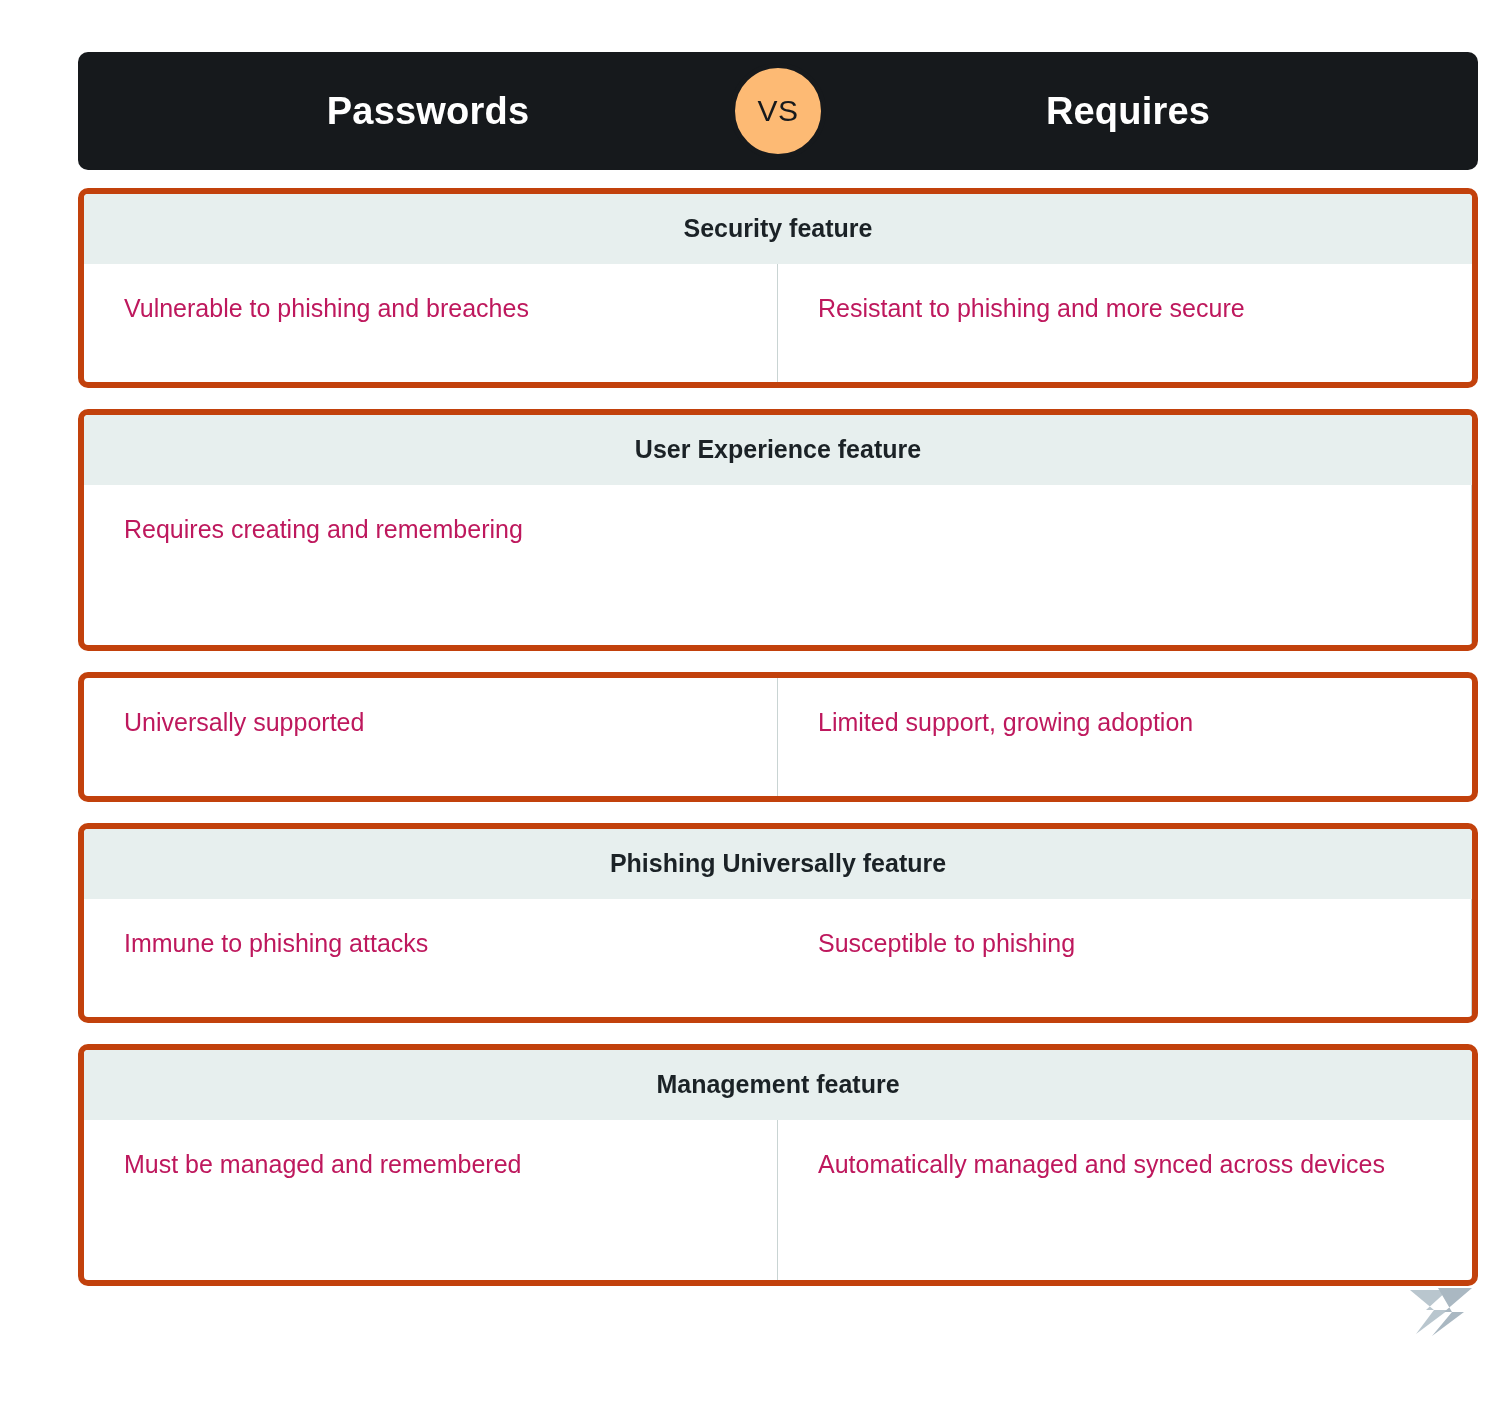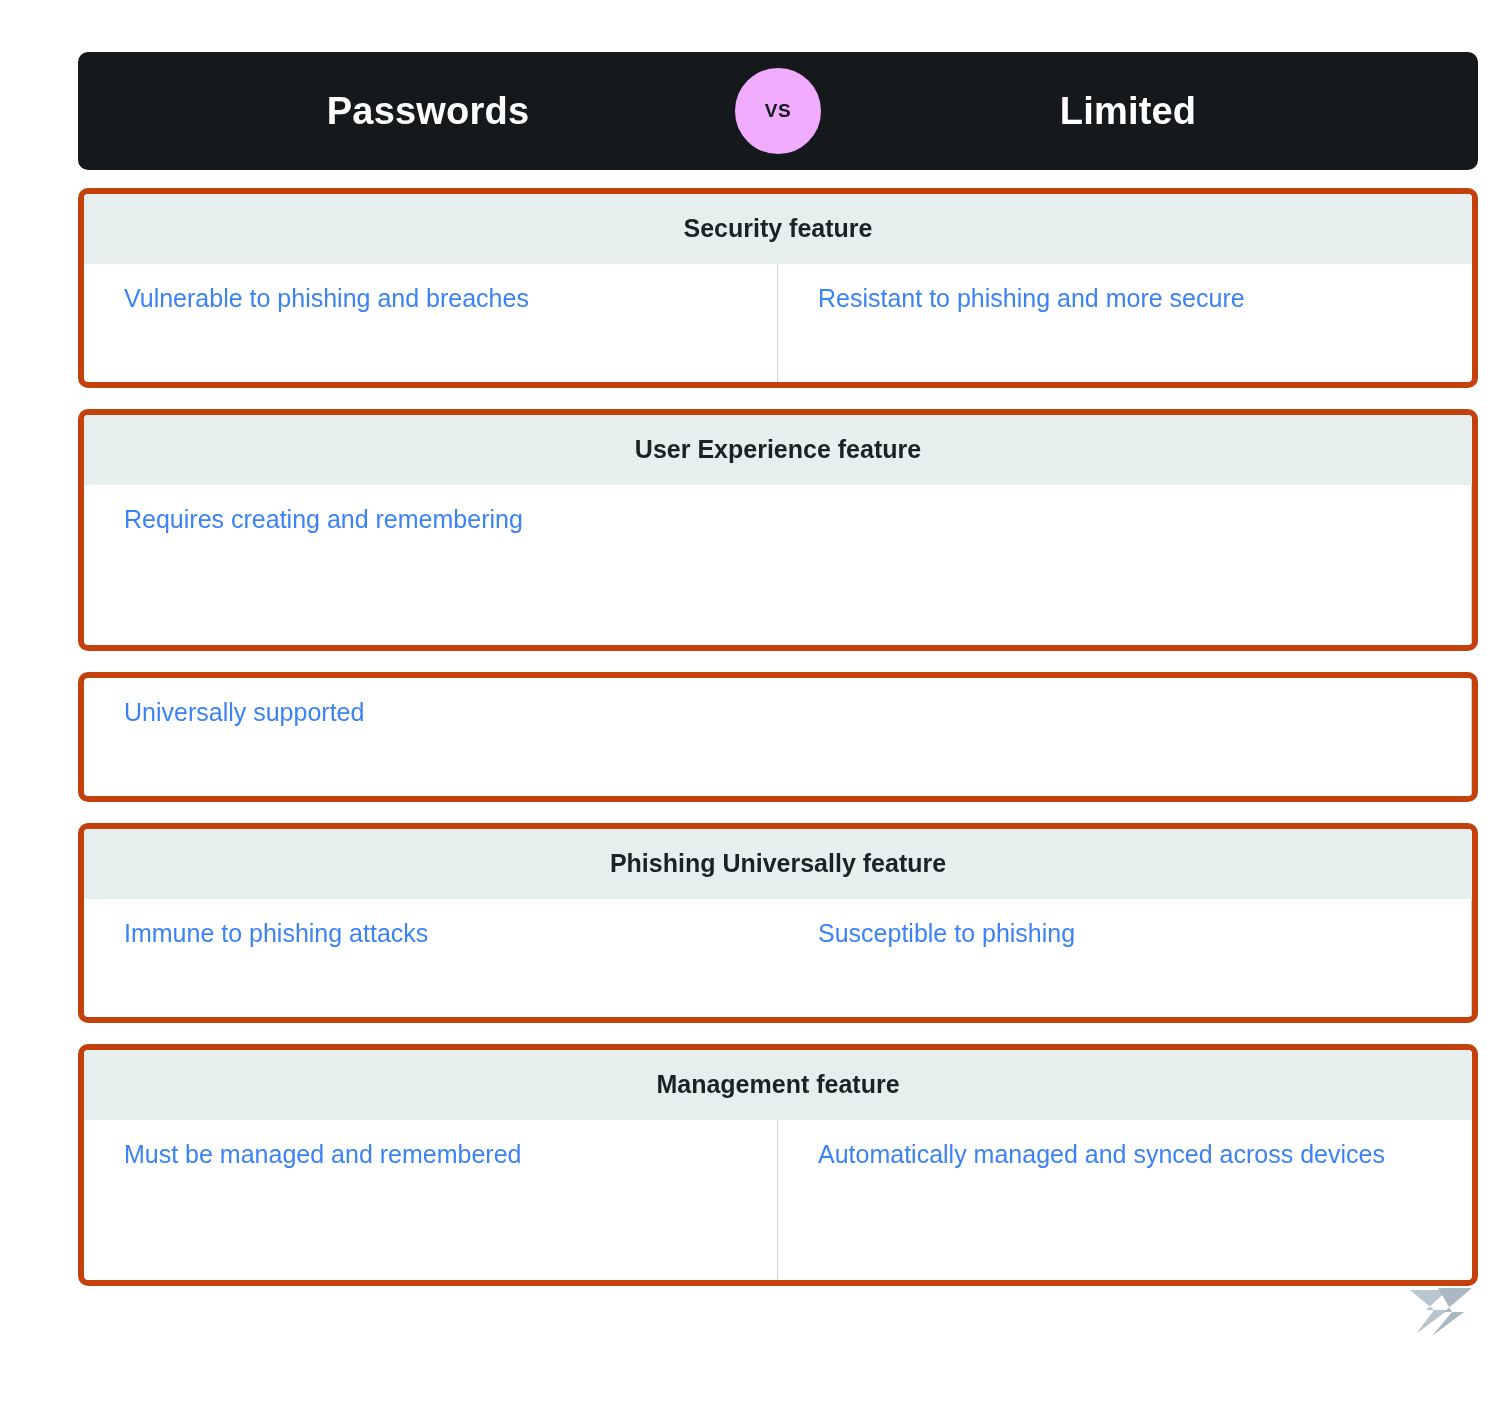--- a/index.html
+++ b/index.html
@@ -46,28 +46,28 @@
     letter-spacing: 0.2px;
   }
   .vs-badge {
     position: absolute;
     left: 50%;
     top: 50%;
     transform: translate(-50%, -50%);
     width: 96px;
     height: 96px;
     border-radius: 50%;
-    background: #f0abfc;
+    background: #fdba74;
     border: 5px solid #16191c;
     display: flex;
     align-items: center;
     justify-content: center;
     color: #16191c;
-    font-size: 19px;
-    font-weight: bold;
+    font-size: 30px;
+    font-weight: normal;
     letter-spacing: 0.5px;
     box-sizing: border-box;
   }
 
   
   .rows {
     margin-top: 18px;
   }
   .feature-block {
     border: 6px solid #c2410c;
@@ -84,25 +84,25 @@
     color: #1b2226;
     padding: 20px 10px 21px 10px;
     box-sizing: border-box;
   }
   .feature-body {
     display: flex;
     min-height: 118px;
   }
   .cell {
     flex: 1 1 50%;
-    padding: 16px 40px;
+    padding: 26px 40px;
     box-sizing: border-box;
     font-size: 25px;
     line-height: 1.45;
-    color: #3b82f6;
+    color: #be185d;
   }
   .cell.left {
     border-right: 1px solid #c9d4d3;
   }
   .feature-body.tall {
     min-height: 160px;
   }
 
   
   .logo {
@@ -114,21 +114,21 @@
   }
 </style>
 </head>
 <body>
 
 <div class="board">
 
   <div class="header">
     <div class="header-side">Passwords</div>
     <div class="vs-badge">VS</div>
-    <div class="header-side">Limited</div>
+    <div class="header-side">Requires</div>
   </div>
 
   <div class="rows">
 
     <div class="feature-block">
       <div class="feature-title">Security feature</div>
       <div class="feature-body">
         <div class="cell left">Vulnerable to phishing and breaches</div>
         <div class="cell right">Resistant to phishing and more secure</div>
       </div>
@@ -137,20 +137,21 @@
     <div class="feature-block">
       <div class="feature-title">User Experience feature</div>
       <div class="feature-body tall">
         <div class="cell left">Requires creating and remembering</div>
       </div>
     </div>
 
     <div class="feature-block">
       <div class="feature-body">
         <div class="cell left">Universally supported</div>
+        <div class="cell right">Limited support, growing adoption</div>
       </div>
     </div>
 
     <div class="feature-block">
       <div class="feature-title">Phishing Universally feature</div>
       <div class="feature-body">
         <div class="cell right">Immune to phishing attacks</div>
         <div class="cell left">Susceptible to phishing</div>
       </div>
     </div>

